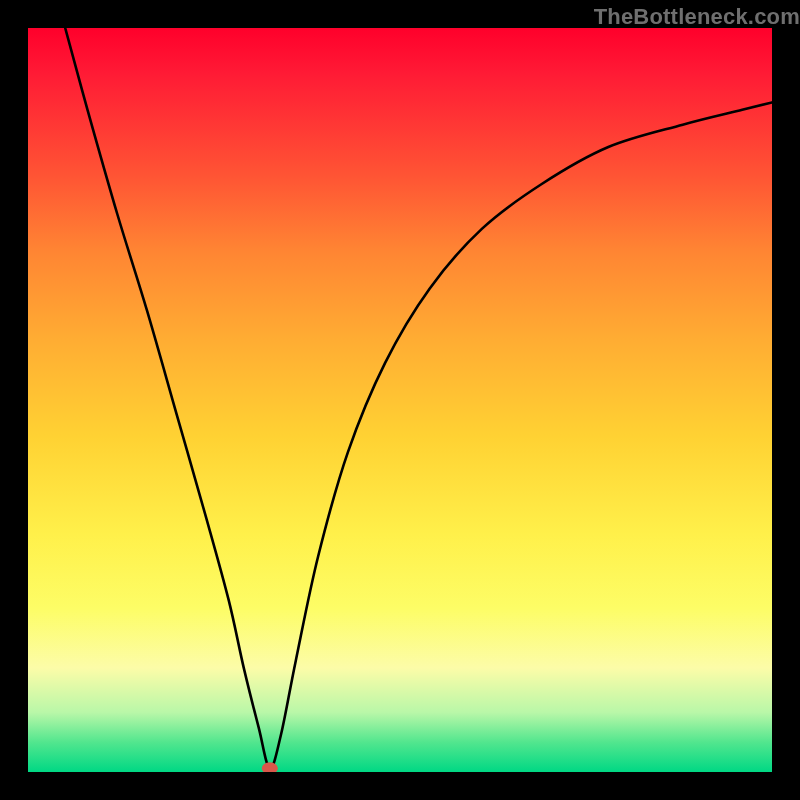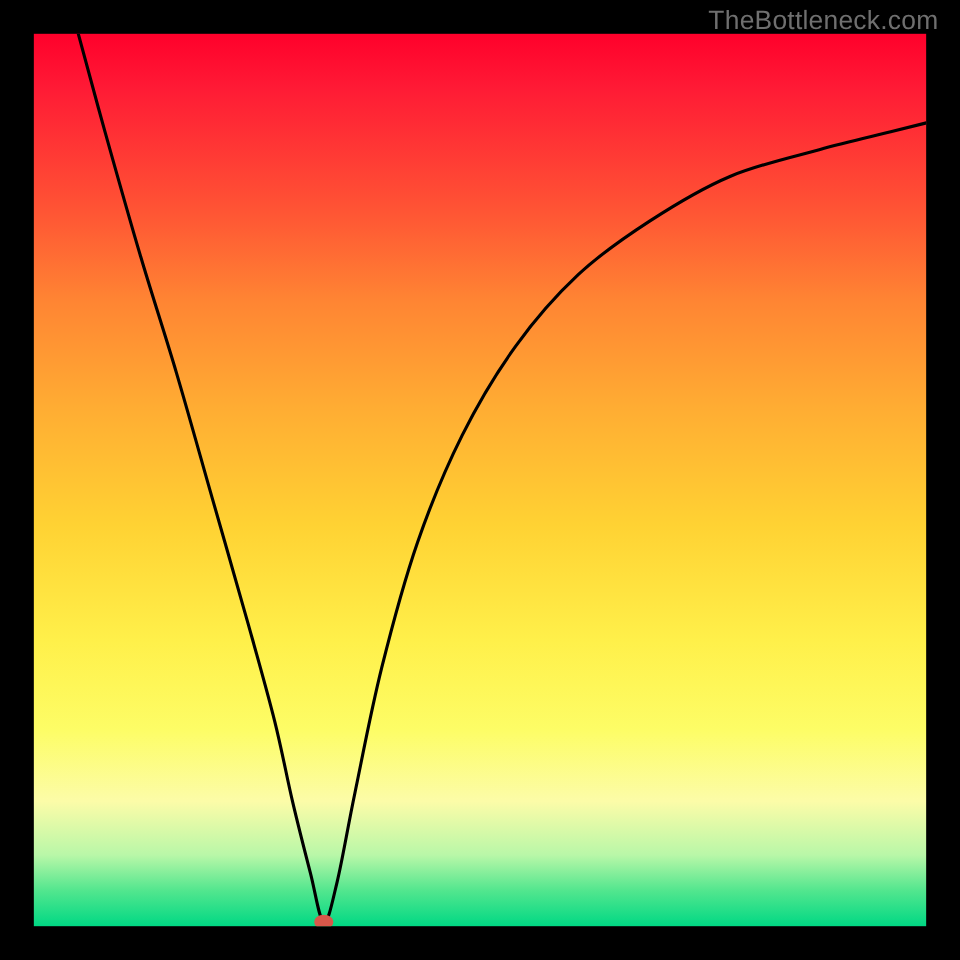--- a/index.html
+++ b/index.html
@@ -13,24 +13,24 @@
   }
   .frame {
     position: relative;
     width: 800px;
     height: 800px;
     background: #000;
   }
   .watermark {
     position: absolute;
     top: 4px;
-    right: 18px;
+    right: 0;
     color: #6f6f6f;
     font-size: 22px;
-    font-weight: 400;
+    font-weight: 700;
     letter-spacing: 0.2px;
     z-index: 3;
     user-select: none;
   }
   .plot-area {
     position: absolute;
     top: 28px;
     left: 28px;
     width: 744px;
     height: 744px;

